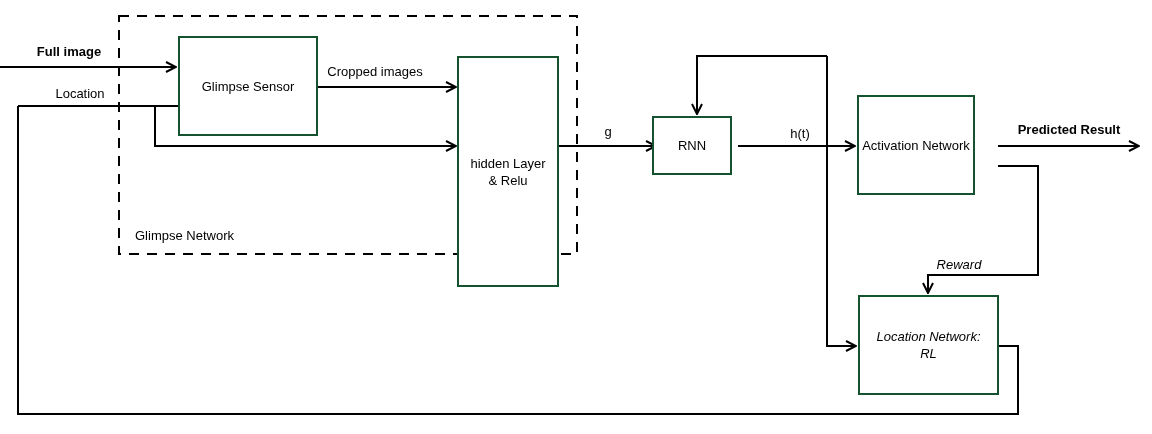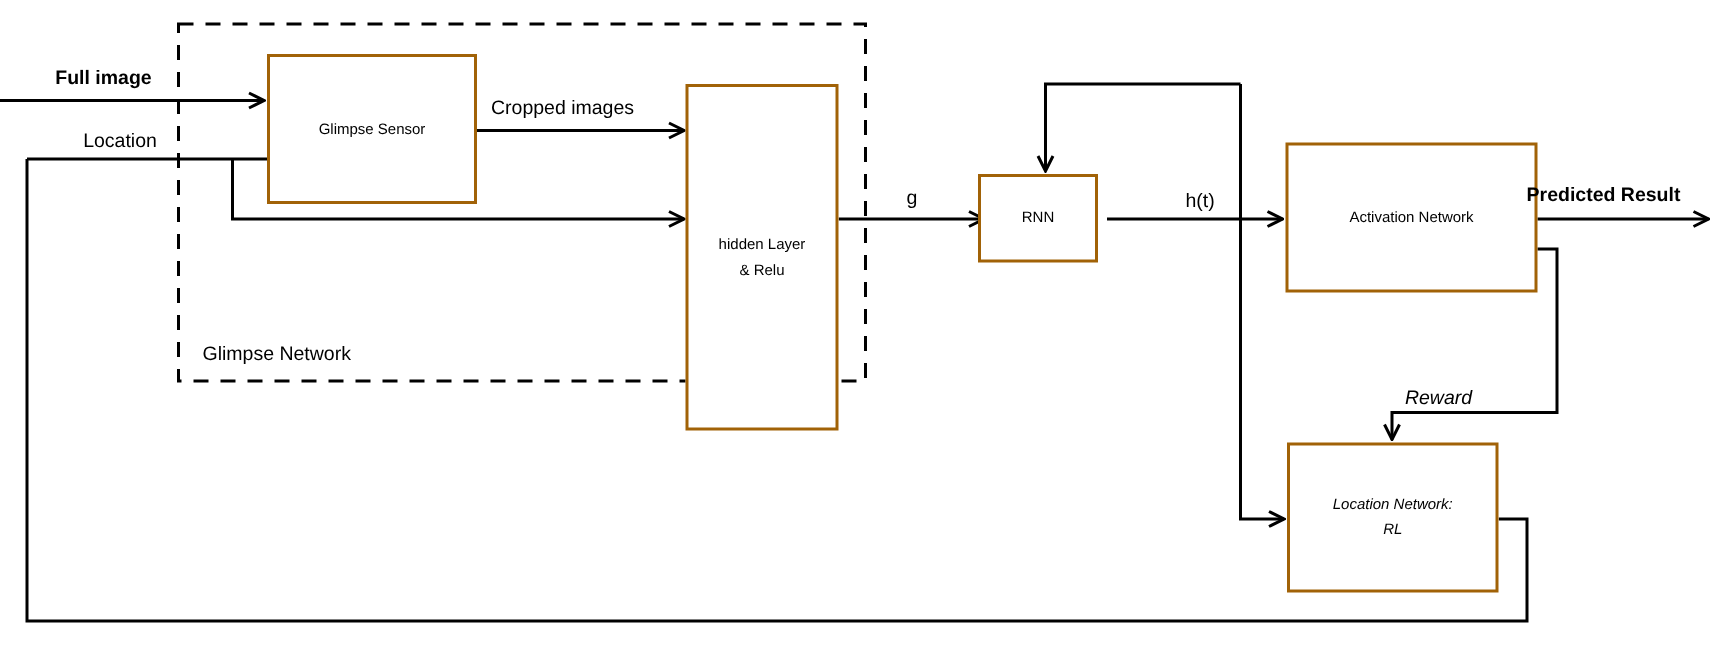--- a/index.html
+++ b/index.html
@@ -15,35 +15,35 @@
     background: #ffffff;
     overflow: hidden;
   }
   .canvas svg.wires {
     position: absolute;
     left: 0; top: 0;
     width: 1152px; height: 434px;
   }
   .node {
     position: absolute;
-    border: 2px solid #a16207;
+    border: 2px solid #14532d;
     background: #ffffff;
     display: flex;
     flex-direction: column;
     align-items: center;
     justify-content: center;
     text-align: center;
-    font-size: 10px;
+    font-size: 13px;
     line-height: 17px;
     color: #000000;
   }
   .node-glimpse-sensor { left: 178px; top: 36px;  width: 140px; height: 100px; }
   .node-hidden-layer   { left: 457px; top: 56px;  width: 102px; height: 231px; }
   .node-rnn            { left: 652px; top: 116px; width: 80px;  height: 59px; }
-  .node-activation     { left: 857px; top: 95px;  width: 168px; height: 100px; }
+  .node-activation     { left: 857px; top: 95px;  width: 118px; height: 100px; }
   .node-location       { left: 858px; top: 295px; width: 141px; height: 100px; font-style: italic; }
   .lbl {
     position: absolute;
     font-size: 13px;
     line-height: 15px;
     white-space: nowrap;
     color: #000000;
   }
   .lbl.centered { transform: translateX(-50%); }
   .lbl.bold { font-weight: bold; }

